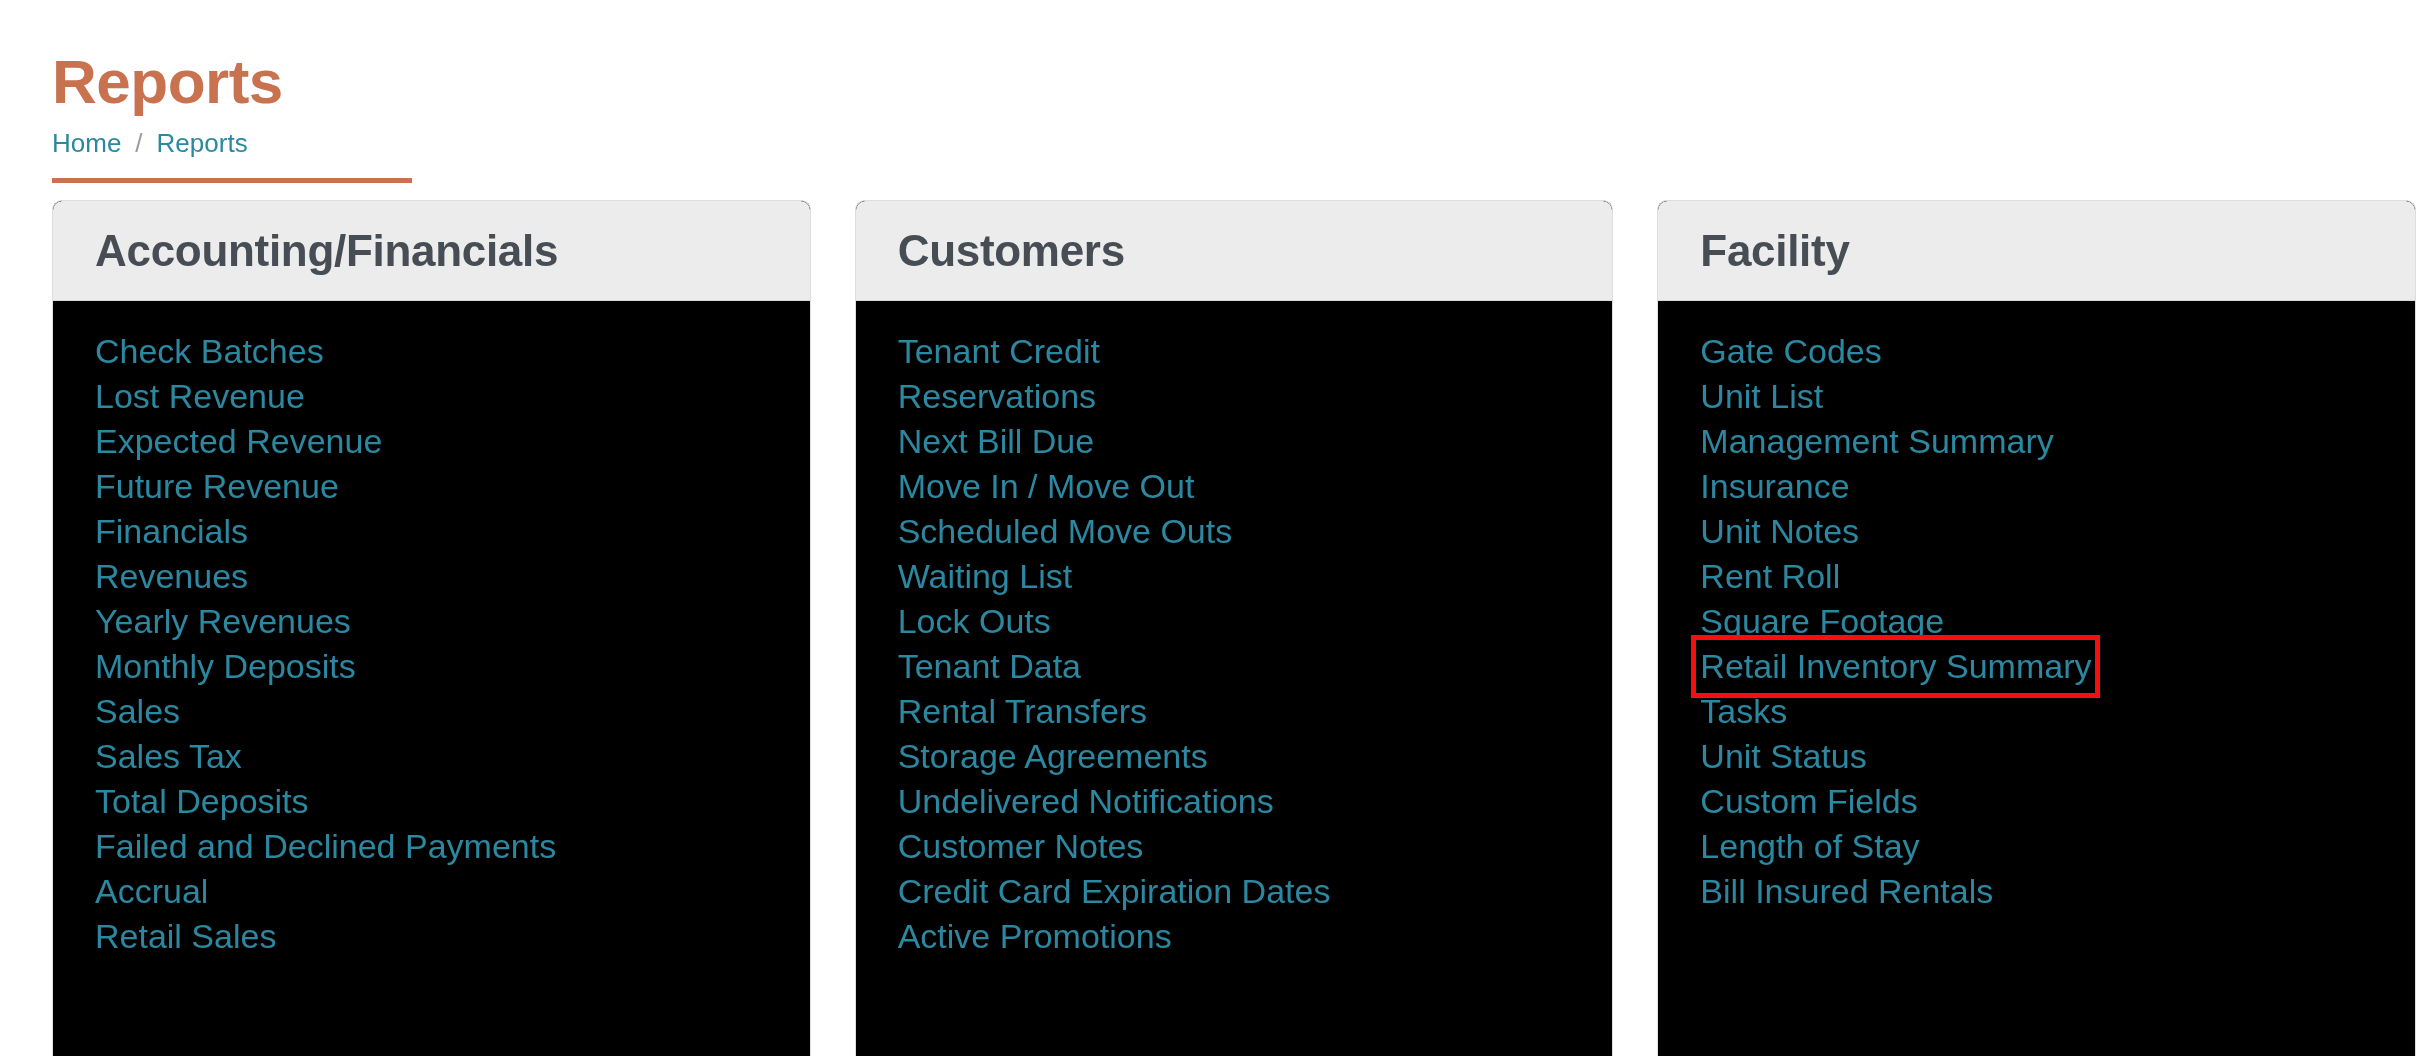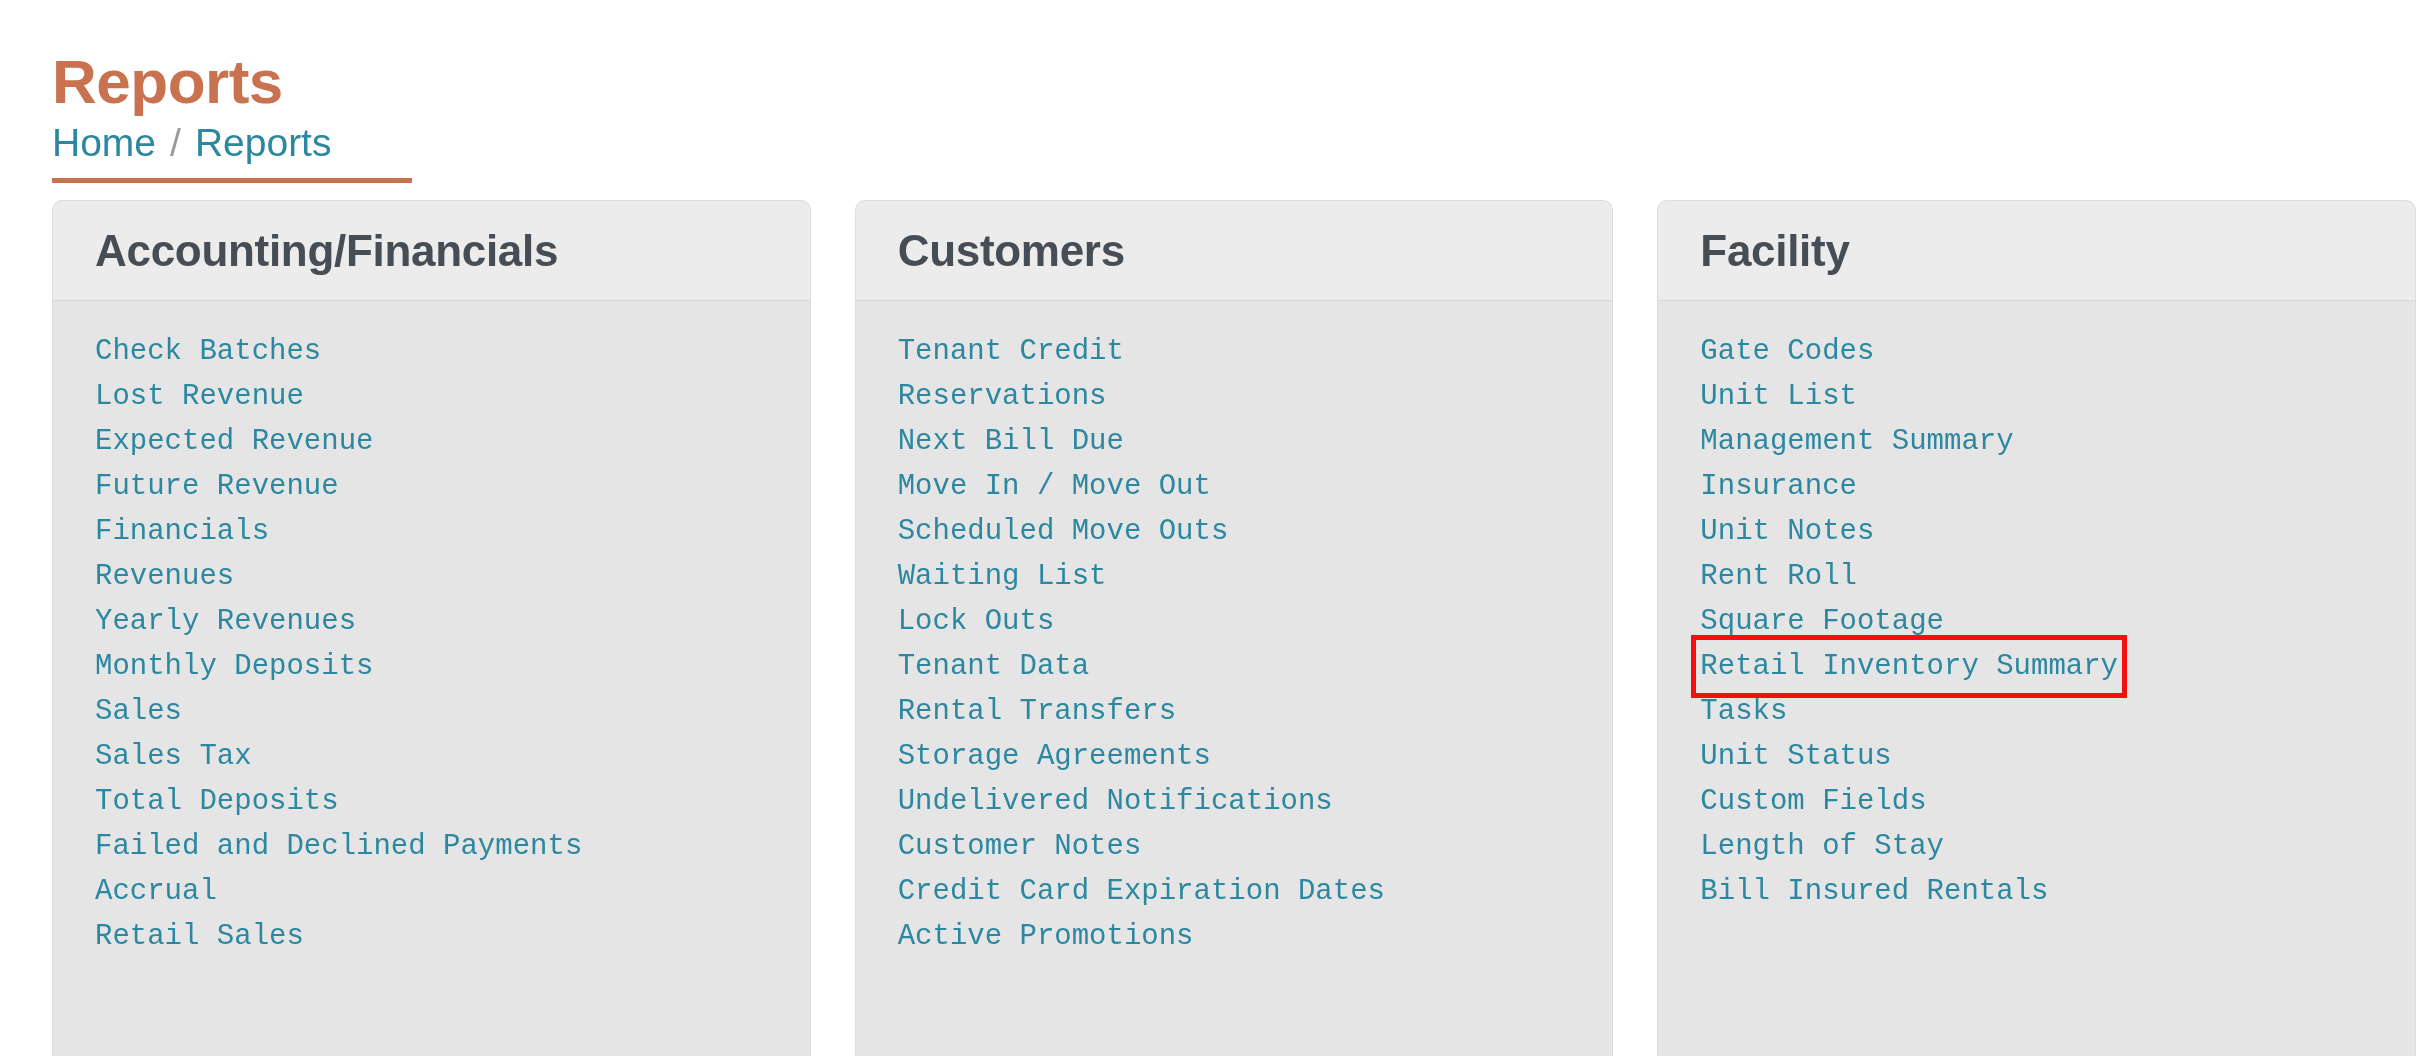--- a/index.html
+++ b/index.html
@@ -38,21 +38,21 @@
     position: absolute;
     left: 52px;
     top: 126px;
     width: 360px;
     border-bottom: 5px solid #c9724f;
     padding-bottom: 18px;
   }
   .breadcrumb {
     display: flex;
     align-items: baseline;
-    font-size: 39px;
+    font-size: 26px;
     line-height: 34px;
     white-space: nowrap;
   }
   .breadcrumb .crumb-link {
     color: #2c87a0;
     text-decoration: none;
     cursor: pointer;
   }
   .breadcrumb .crumb-sep {
     color: #9a9a9a;
@@ -70,21 +70,21 @@
     left: 52px;
     top: 200px;
     width: 2364px;
     display: flex;
     gap: 44px;
   }
 
   .card {
     flex: 1 1 0;
     min-width: 0;
-    background: #e5e5e5;
+    background: #000000;
     border: 1px solid #dddddd;
     border-top-left-radius: 10px;
     border-top-right-radius: 10px;
     border-bottom: none;
     height: 856px;
     overflow: hidden;
   }
 
   .card-header {
     background: #ececec;
@@ -116,27 +116,26 @@
     padding: 0;
   }
 
   .report-item {
     margin: 0;
     padding: 0;
   }
 
   .report-link {
     display: inline-block;
-    font-size: 29px;
+    font-size: 34px;
     line-height: 45px;
     color: #2c87a0;
     text-decoration: none;
     cursor: pointer;
     white-space: nowrap;
-    font-family: Liberation Mono, monospace;
   }
 
   
   .report-item.highlighted .report-link {
     outline: 5px solid #f50f0f;
     outline-offset: 4px;
     position: relative;
   }
 </style>
 </head>

